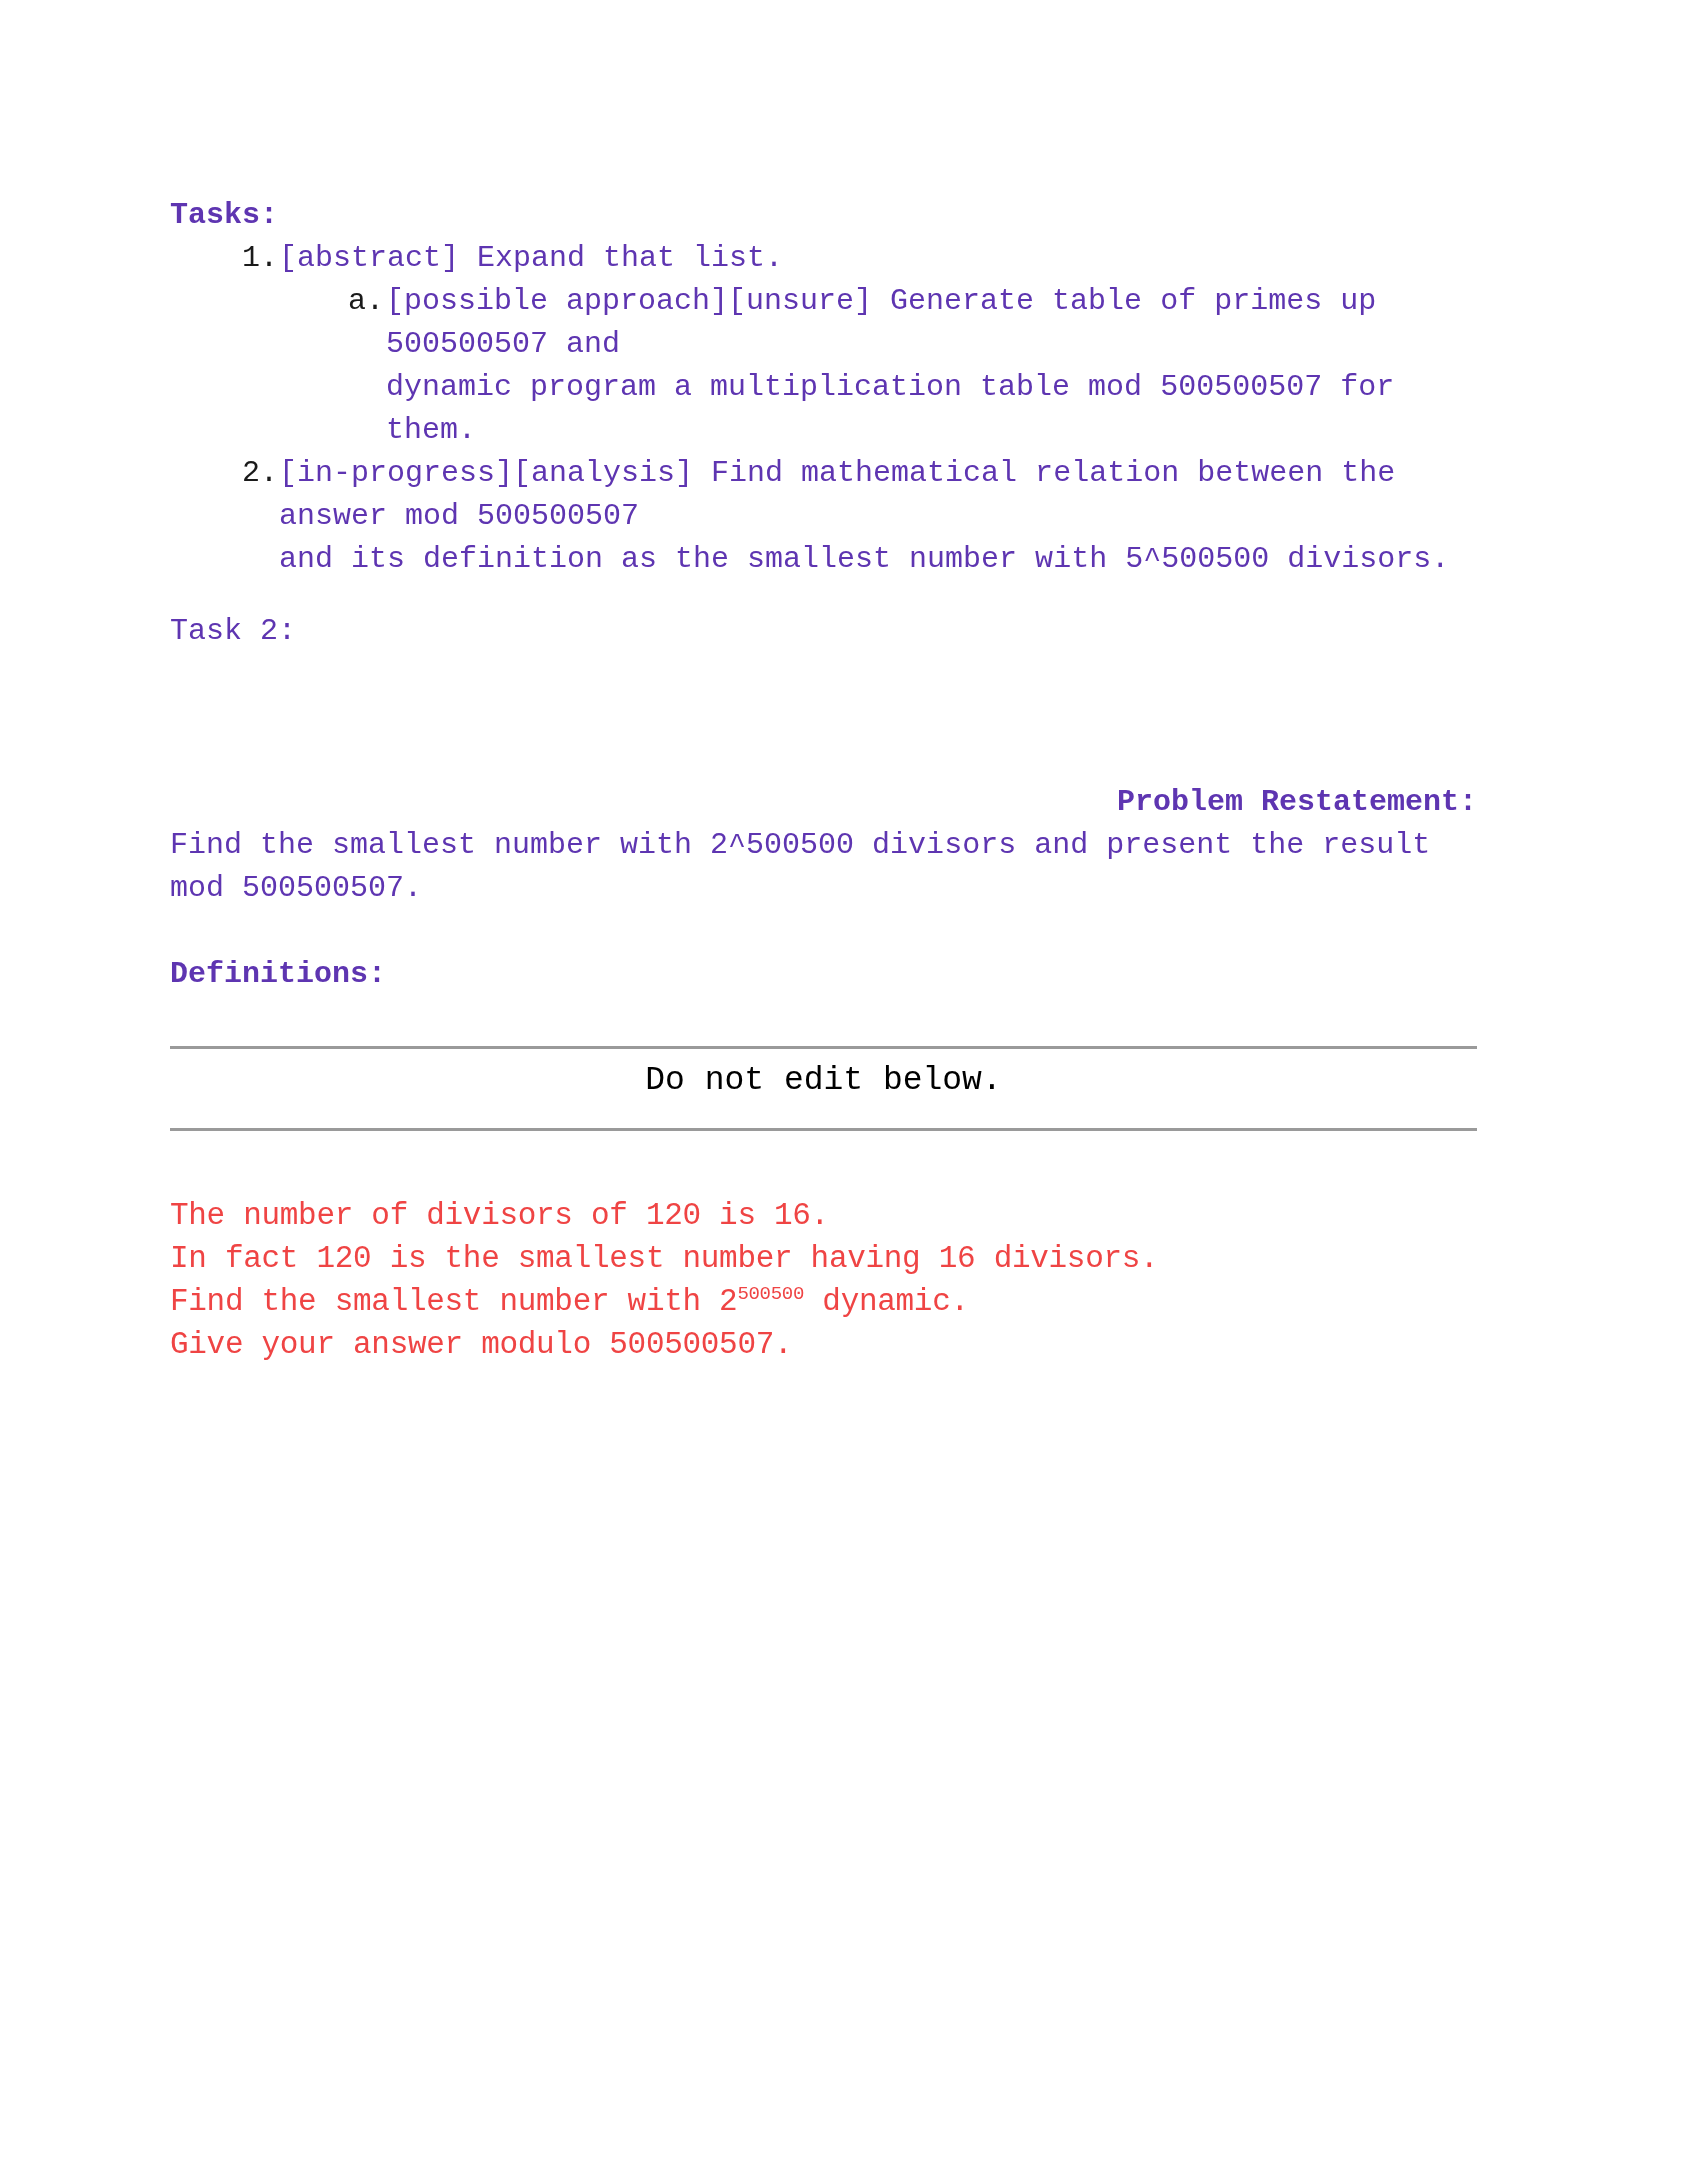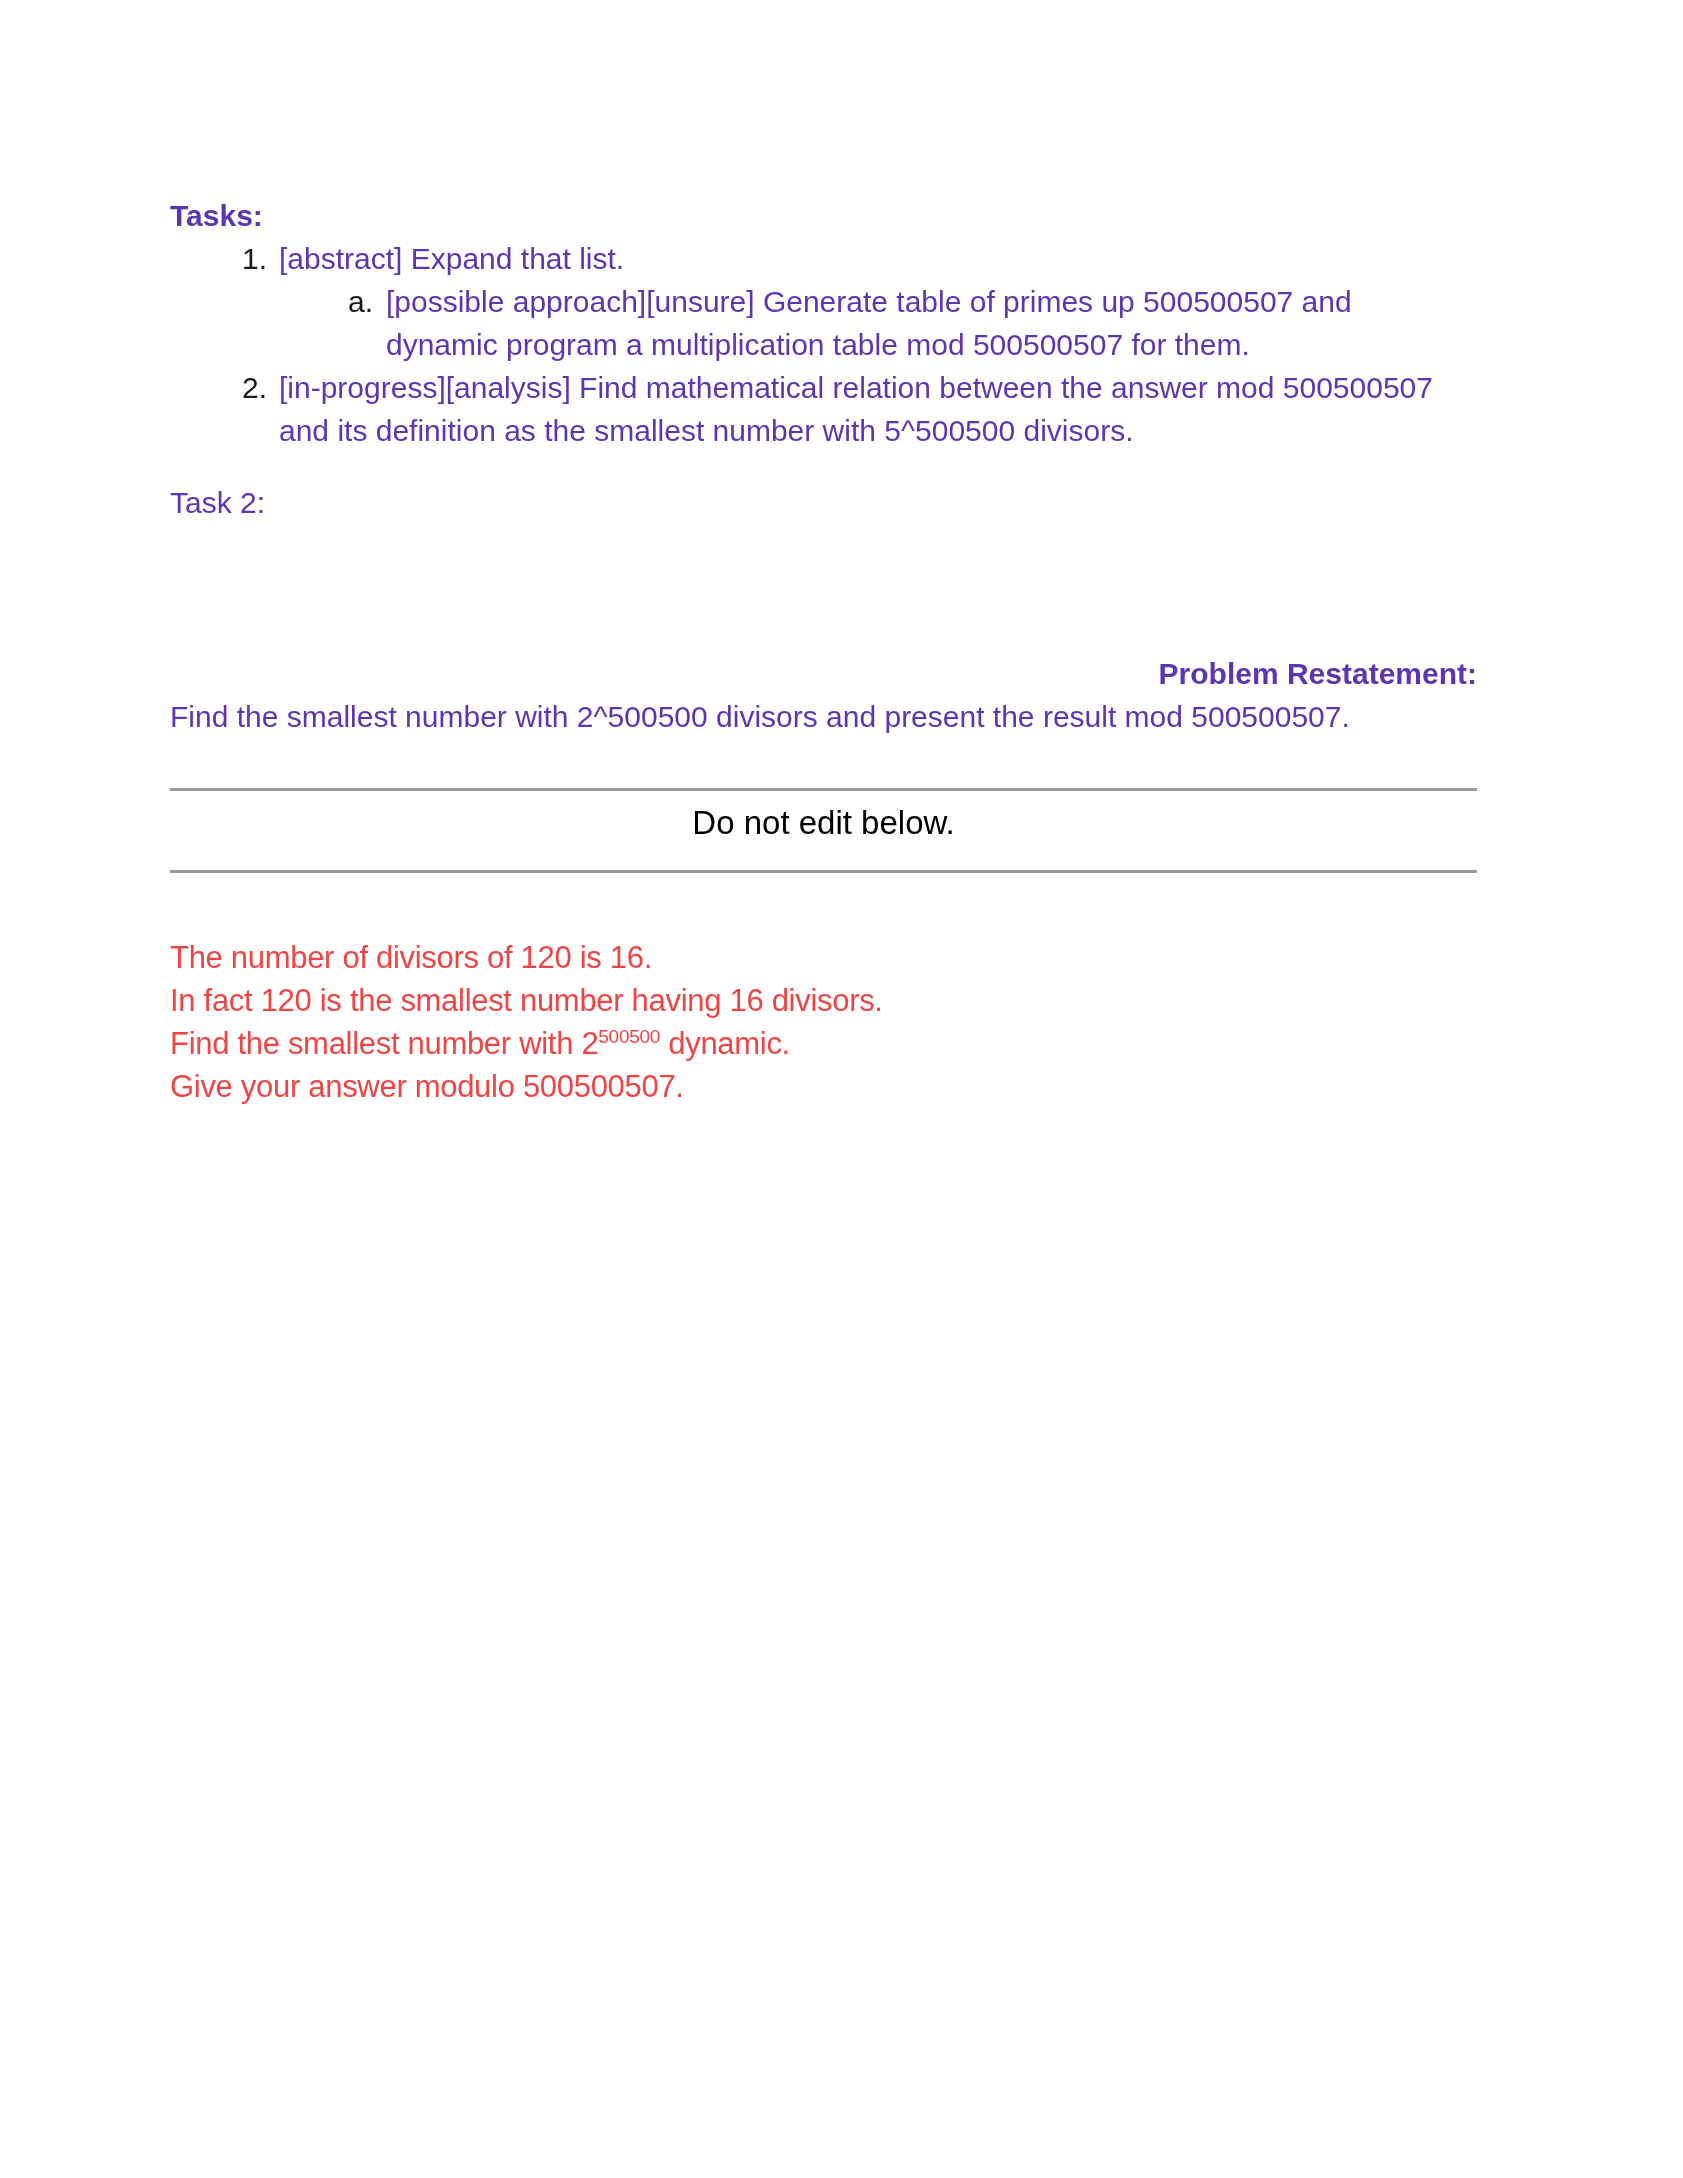--- a/index.html
+++ b/index.html
@@ -5,21 +5,21 @@
   html, body {
     margin: 0;
     padding: 0;
     background: #ffffff;
   }
   .page {
     position: relative;
     width: 1490px;
     height: 2178px;
     background: #ffffff;
-    font-family: Liberation Sans, sans-serif;
+    font-family: Liberation Mono, monospace;
     color: #000000;
     overflow: hidden;
   }
   .content {
     position: absolute;
     left: 170px;
     top: 194px;
     width: 1307px;
   }
   .line {
@@ -104,20 +104,21 @@
       <span class="marker">2.</span>
       <span class="txt purple"><span>[in-progress][analysis] Find mathematical relation between the answer mod 500500507</span><br><span>and its definition as the smallest number with 5^500500 divisors.</span></span>
     </div>
 
     <div class="line purple task2-label">Task 2:</div>
 
     <div class="line purple bold section-heading">Problem Restatement:</div>
 
     <div class="line purple">Find the smallest number with 2^500500 divisors and present the result mod 500500507.</div>
 
+    <div class="line purple bold definitions-heading">Definitions:</div>
 
 
     <hr class="rule rule-top">
 
     <div class="notice-line">Do not edit below.</div>
 
     <hr class="rule rule-bottom">
 
     <div class="statement">
       <div class="line">The number of divisors of 120 is 16.</div>

